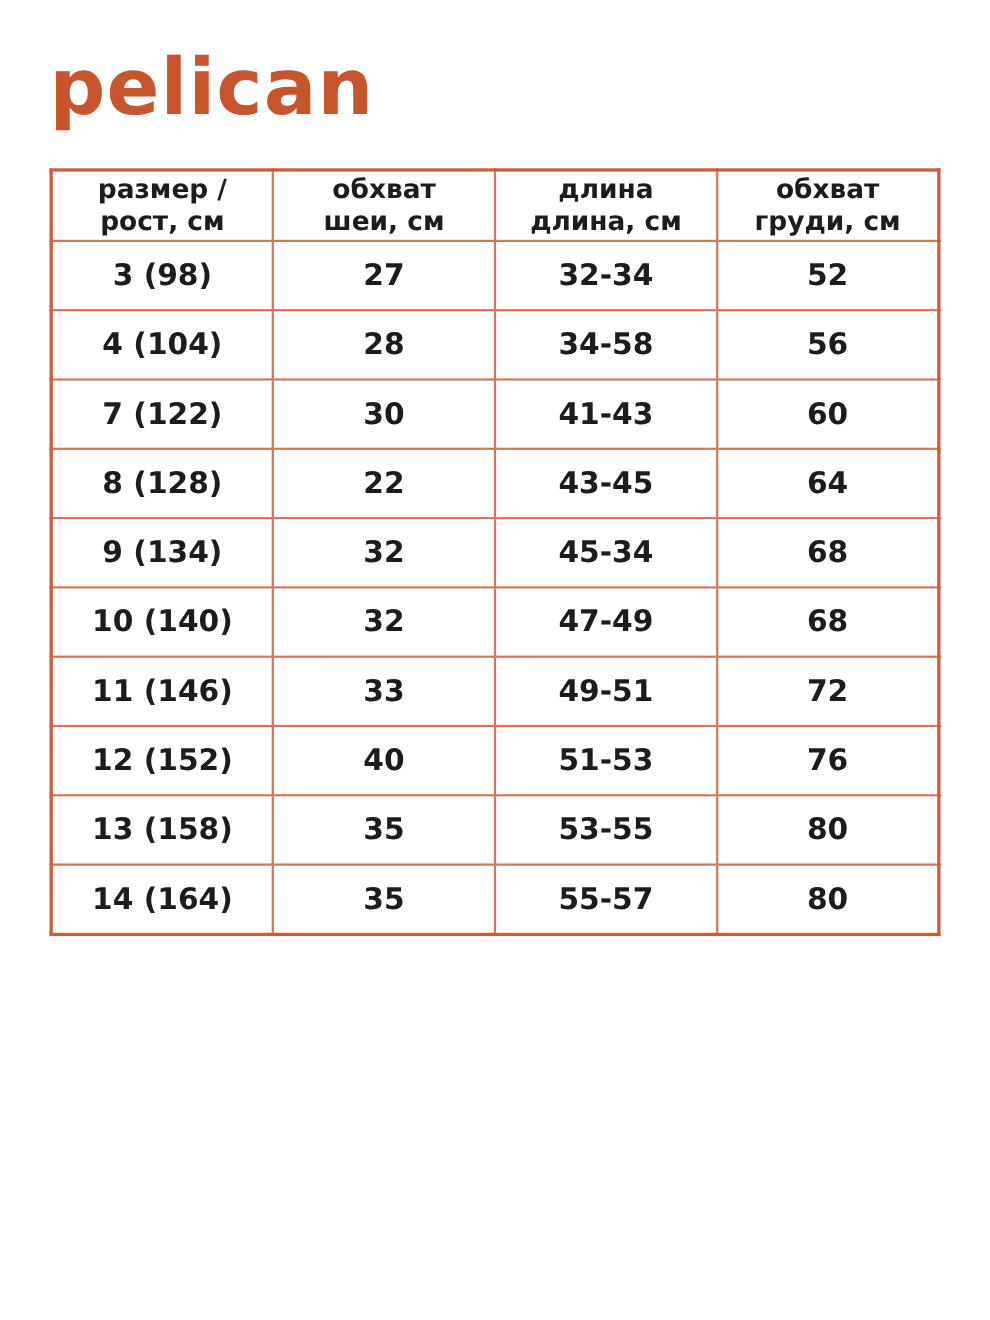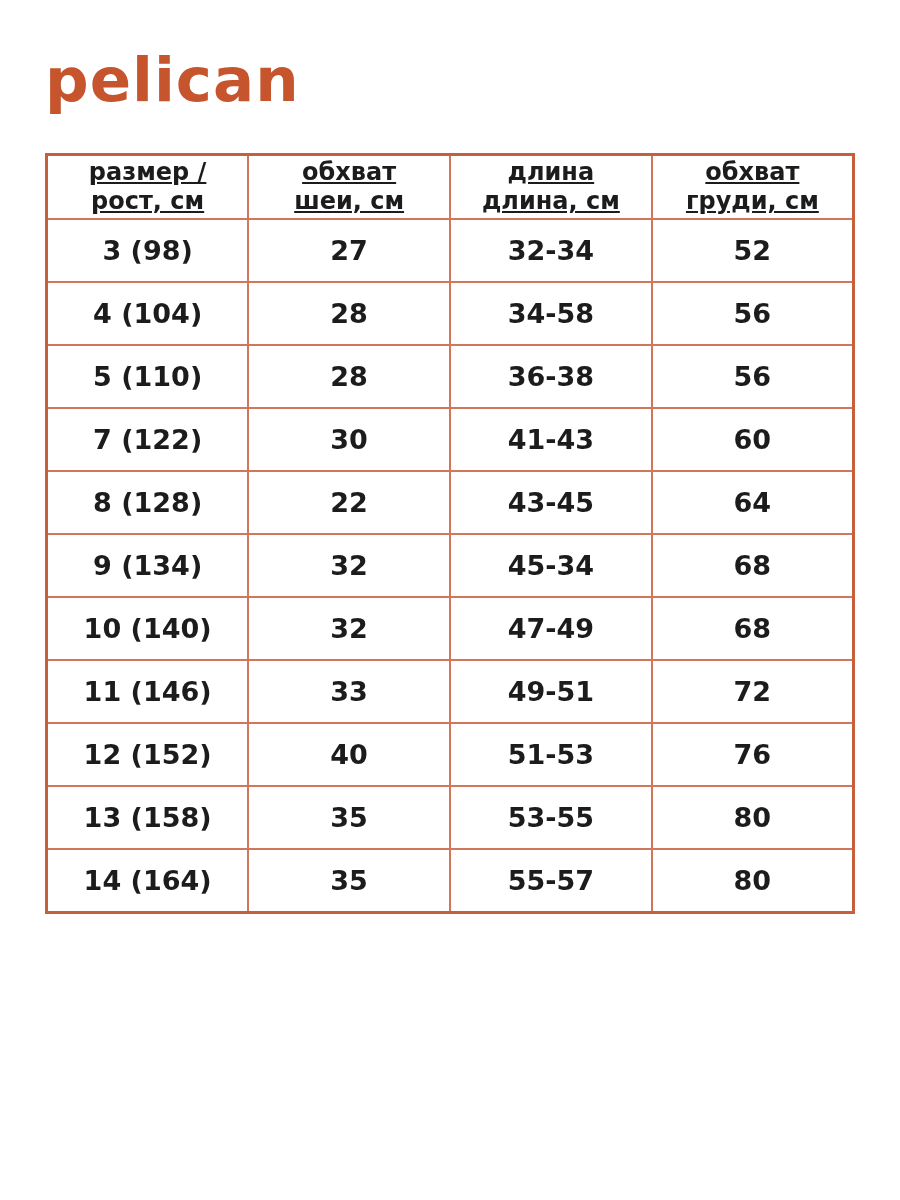--- a/index.html
+++ b/index.html
@@ -12,21 +12,21 @@
     height: 1200px;
     font-family: "DejaVu Sans", "Liberation Sans", sans-serif;
     color: #1c1c1c;
     overflow: hidden;
   }
   .page {
     padding: 45px 45px 0 45px;
     box-sizing: border-box;
   }
   .logo {
-    font-size: 61px;
+    font-size: 71px;
     font-weight: bold;
     color: #c6552d;
     line-height: 70px;
     letter-spacing: 1px;
     font-family: "DejaVu Sans", sans-serif;
   }
   .title {
     margin: 110px 0 0 0;
     font-size: 36px;
     font-weight: bold;
@@ -48,21 +48,20 @@
     vertical-align: middle;
     padding: 0;
     color: #1c1c1c;
     background: #ffffff;
   }
   table.size-table th {
     height: 62px;
     font-size: 24px;
     font-weight: bold;
     line-height: 1.2;
-    text-decoration: underline;
   }
   table.size-table td {
     height: 61px;
     font-size: 27px;
     font-weight: bold;
   }
 </style>
 </head>
 <body>
 
@@ -83,26 +82,20 @@
         <tr>
           <td>3 (98)</td>
           <td>27</td>
           <td>32-34</td>
           <td>52</td>
         </tr>
         <tr>
           <td>4 (104)</td>
           <td>28</td>
           <td>34-58</td>
-          <td>56</td>
-        </tr>
-        <tr>
-          <td>5 (110)</td>
-          <td>28</td>
-          <td>36-38</td>
           <td>56</td>
         </tr>
         <tr>
           <td>7 (122)</td>
           <td>30</td>
           <td>41-43</td>
           <td>60</td>
         </tr>
         <tr>
           <td>8 (128)</td>

